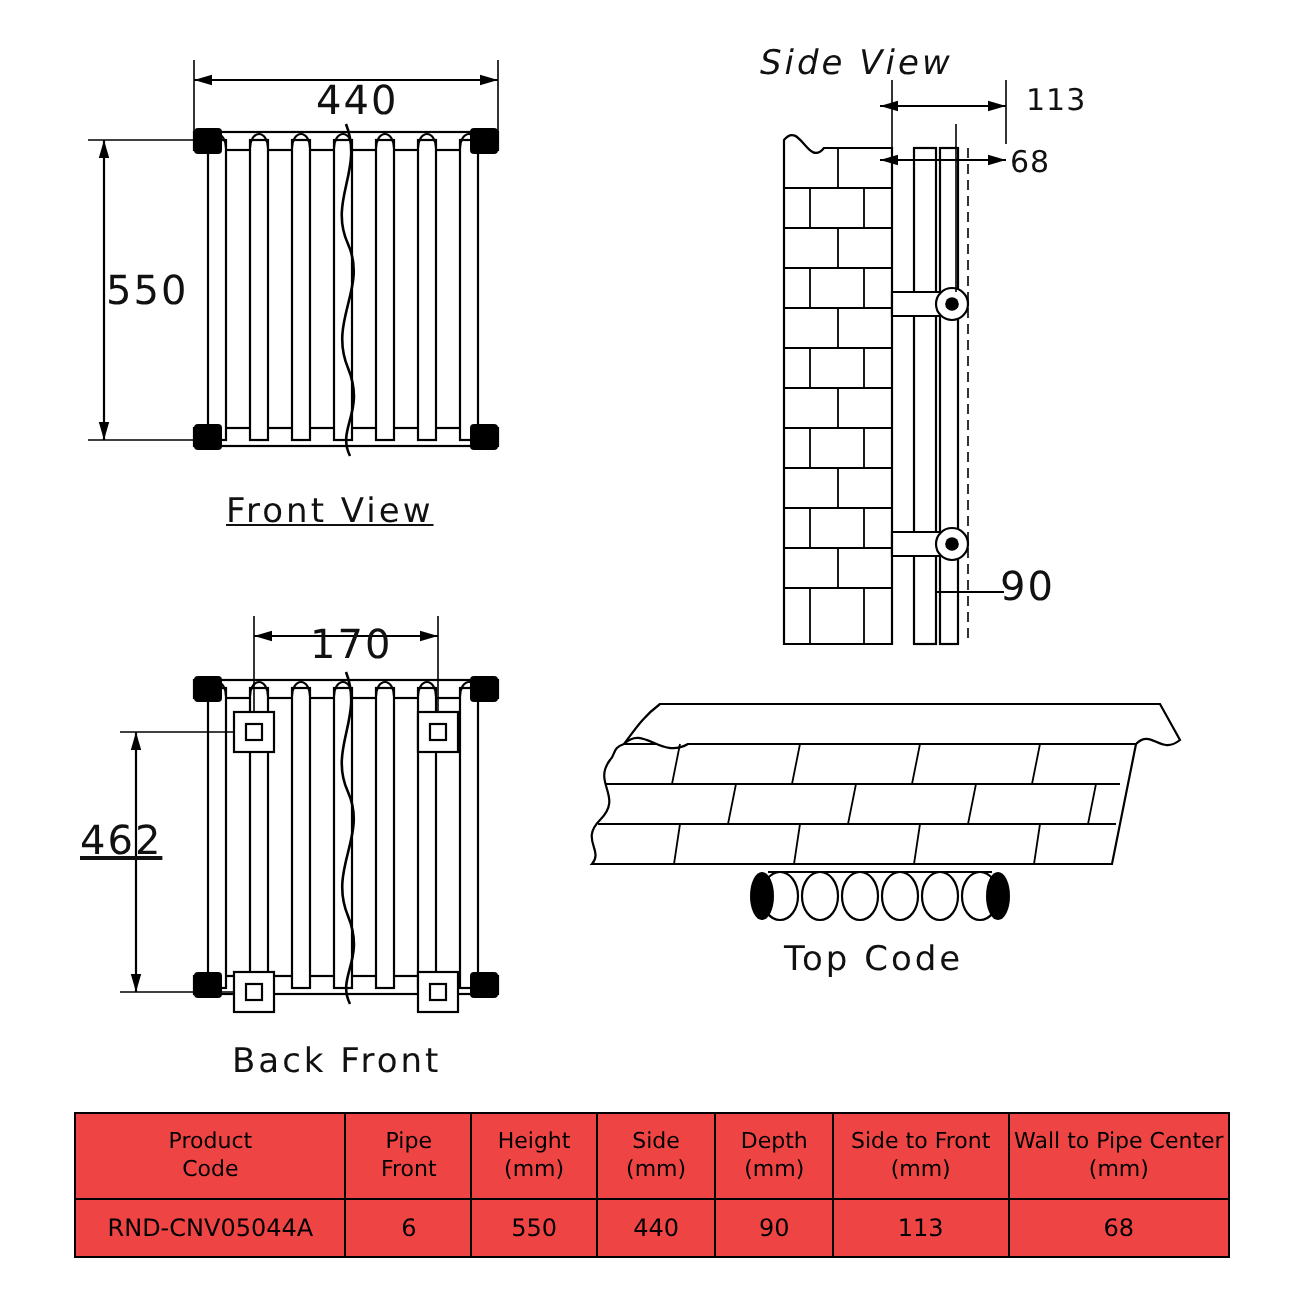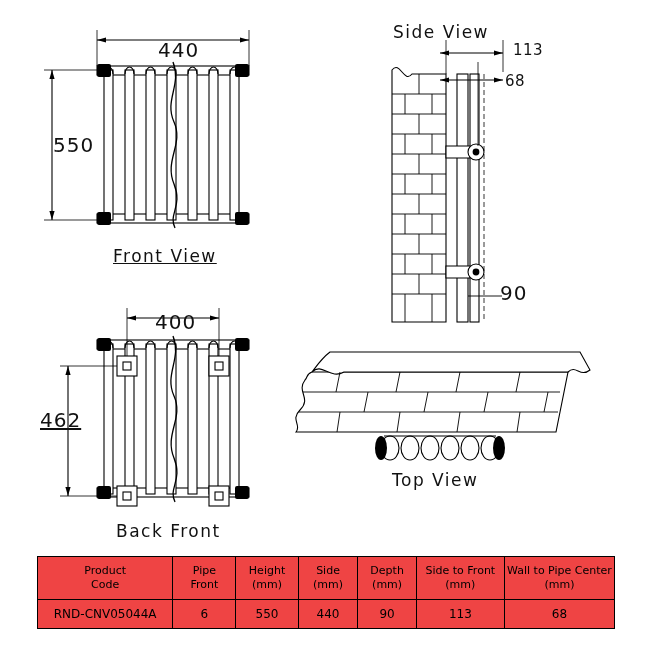--- a/index.html
+++ b/index.html
@@ -276,30 +276,30 @@
       </g>
     </g>
 
   </g>
 </svg>
 
 <div class="lbl dim-big" style="left:158px; top:38px;">440</div>
 <div class="lbl dim-big" style="left:53px; top:133px;">550</div>
 <div class="lbl view-title" style="left:113px; top:246px;text-decoration:underline;">Front View</div>
 
-<div class="lbl dim-big" style="left:155px; top:310px;">400</div>
+<div class="lbl dim-big" style="left:155px; top:310px;">170</div>
 <div class="lbl dim-big" style="left:40px; top:408px;text-decoration:underline;">462</div>
 <div class="lbl view-title" style="left:116px; top:521px;">Back Front</div>
 
-<div class="lbl view-title" style="left:393px; top:22px;">Side View</div>
+<div class="lbl view-title" style="left:380px; top:22px;font-style:italic;">Side View</div>
 <div class="lbl dim-mid" style="left:513px; top:41px;">113</div>
 <div class="lbl dim-mid" style="left:505px; top:72px;">68</div>
 <div class="lbl dim-big" style="left:500px; top:281px;">90</div>
 
-<div class="lbl view-title" style="left:392px; top:470px;">Top View</div>
+<div class="lbl view-title" style="left:392px; top:470px;">Top Code</div>
 
 <table id="spec-table">
   <thead>
     <tr>
       <th style="width:138px">
         <span>Product</span>
         <span class="unit">Code</span>
       </th>
       <th style="width:62px">
         <span>Pipe</span>

